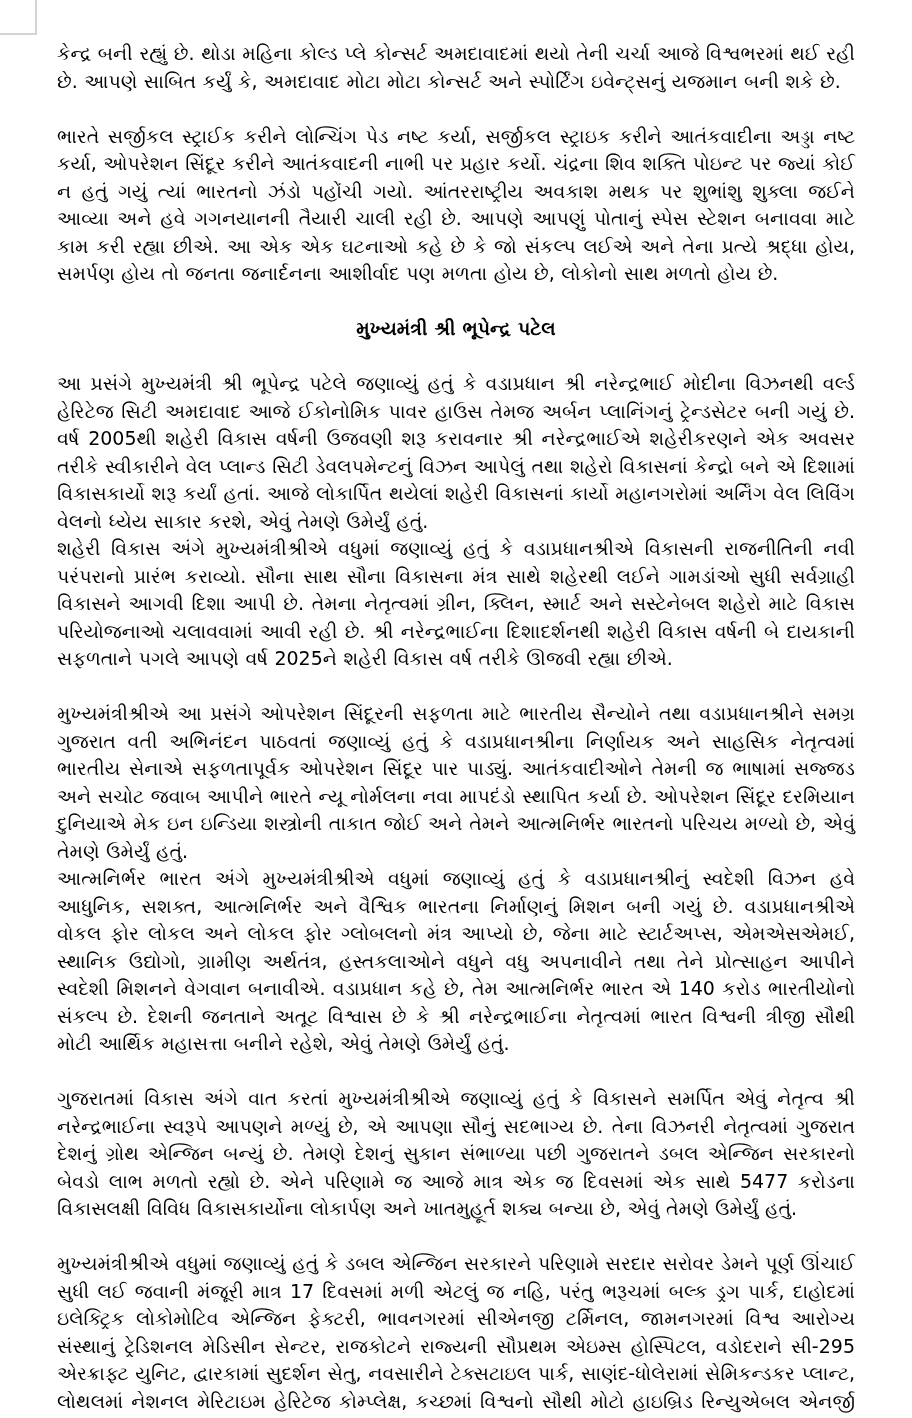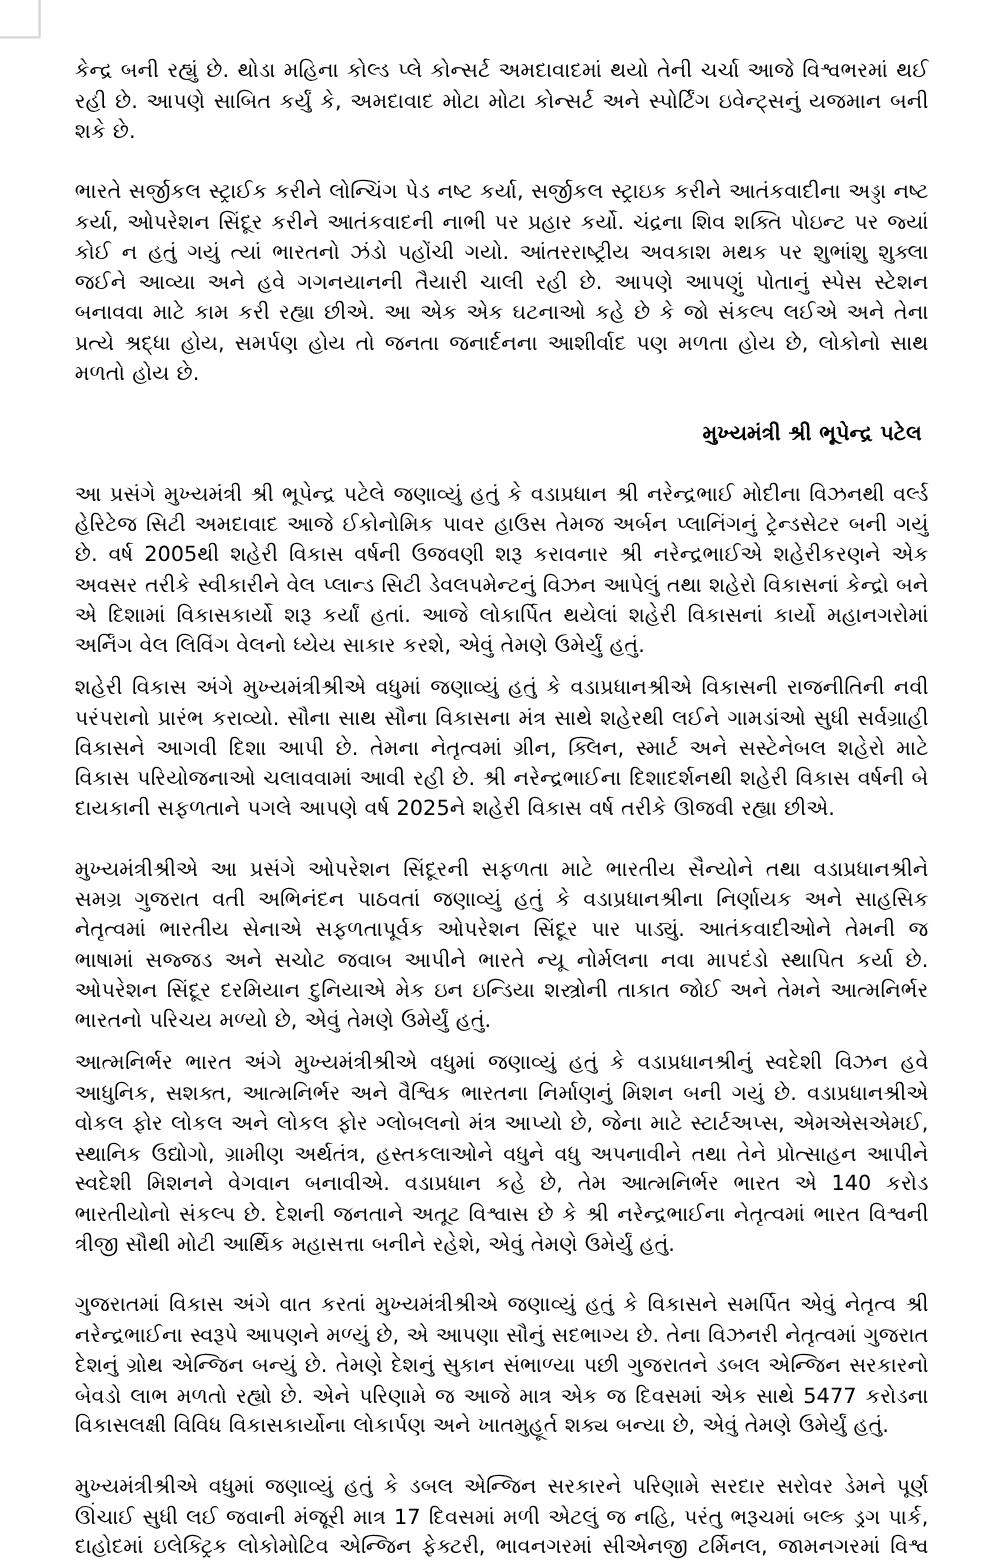--- a/index.html
+++ b/index.html
@@ -37,30 +37,30 @@
     left: 57px;
     top: 40px;
     width: 798px;
     color: #000000;
     font-size: 19px;
     line-height: 27.5px;
     text-align: justify;
     word-spacing: 0.5px;
   }
   .content p {
-    margin: 11px;
+    margin: 0;
     padding: 0;
   }
   .content h2 {
     margin: 17px;
     padding: 0;
     font-size: 19px;
     line-height: 27.5px;
     font-weight: bold;
-    text-align: right;
+    text-align: center;
   }
   .content .gap {
     margin-top: 27.5px;
   }
 </style>
 </head>
 <body>
 
 <div class="page">
   <div class="corner-mark-v"></div>

